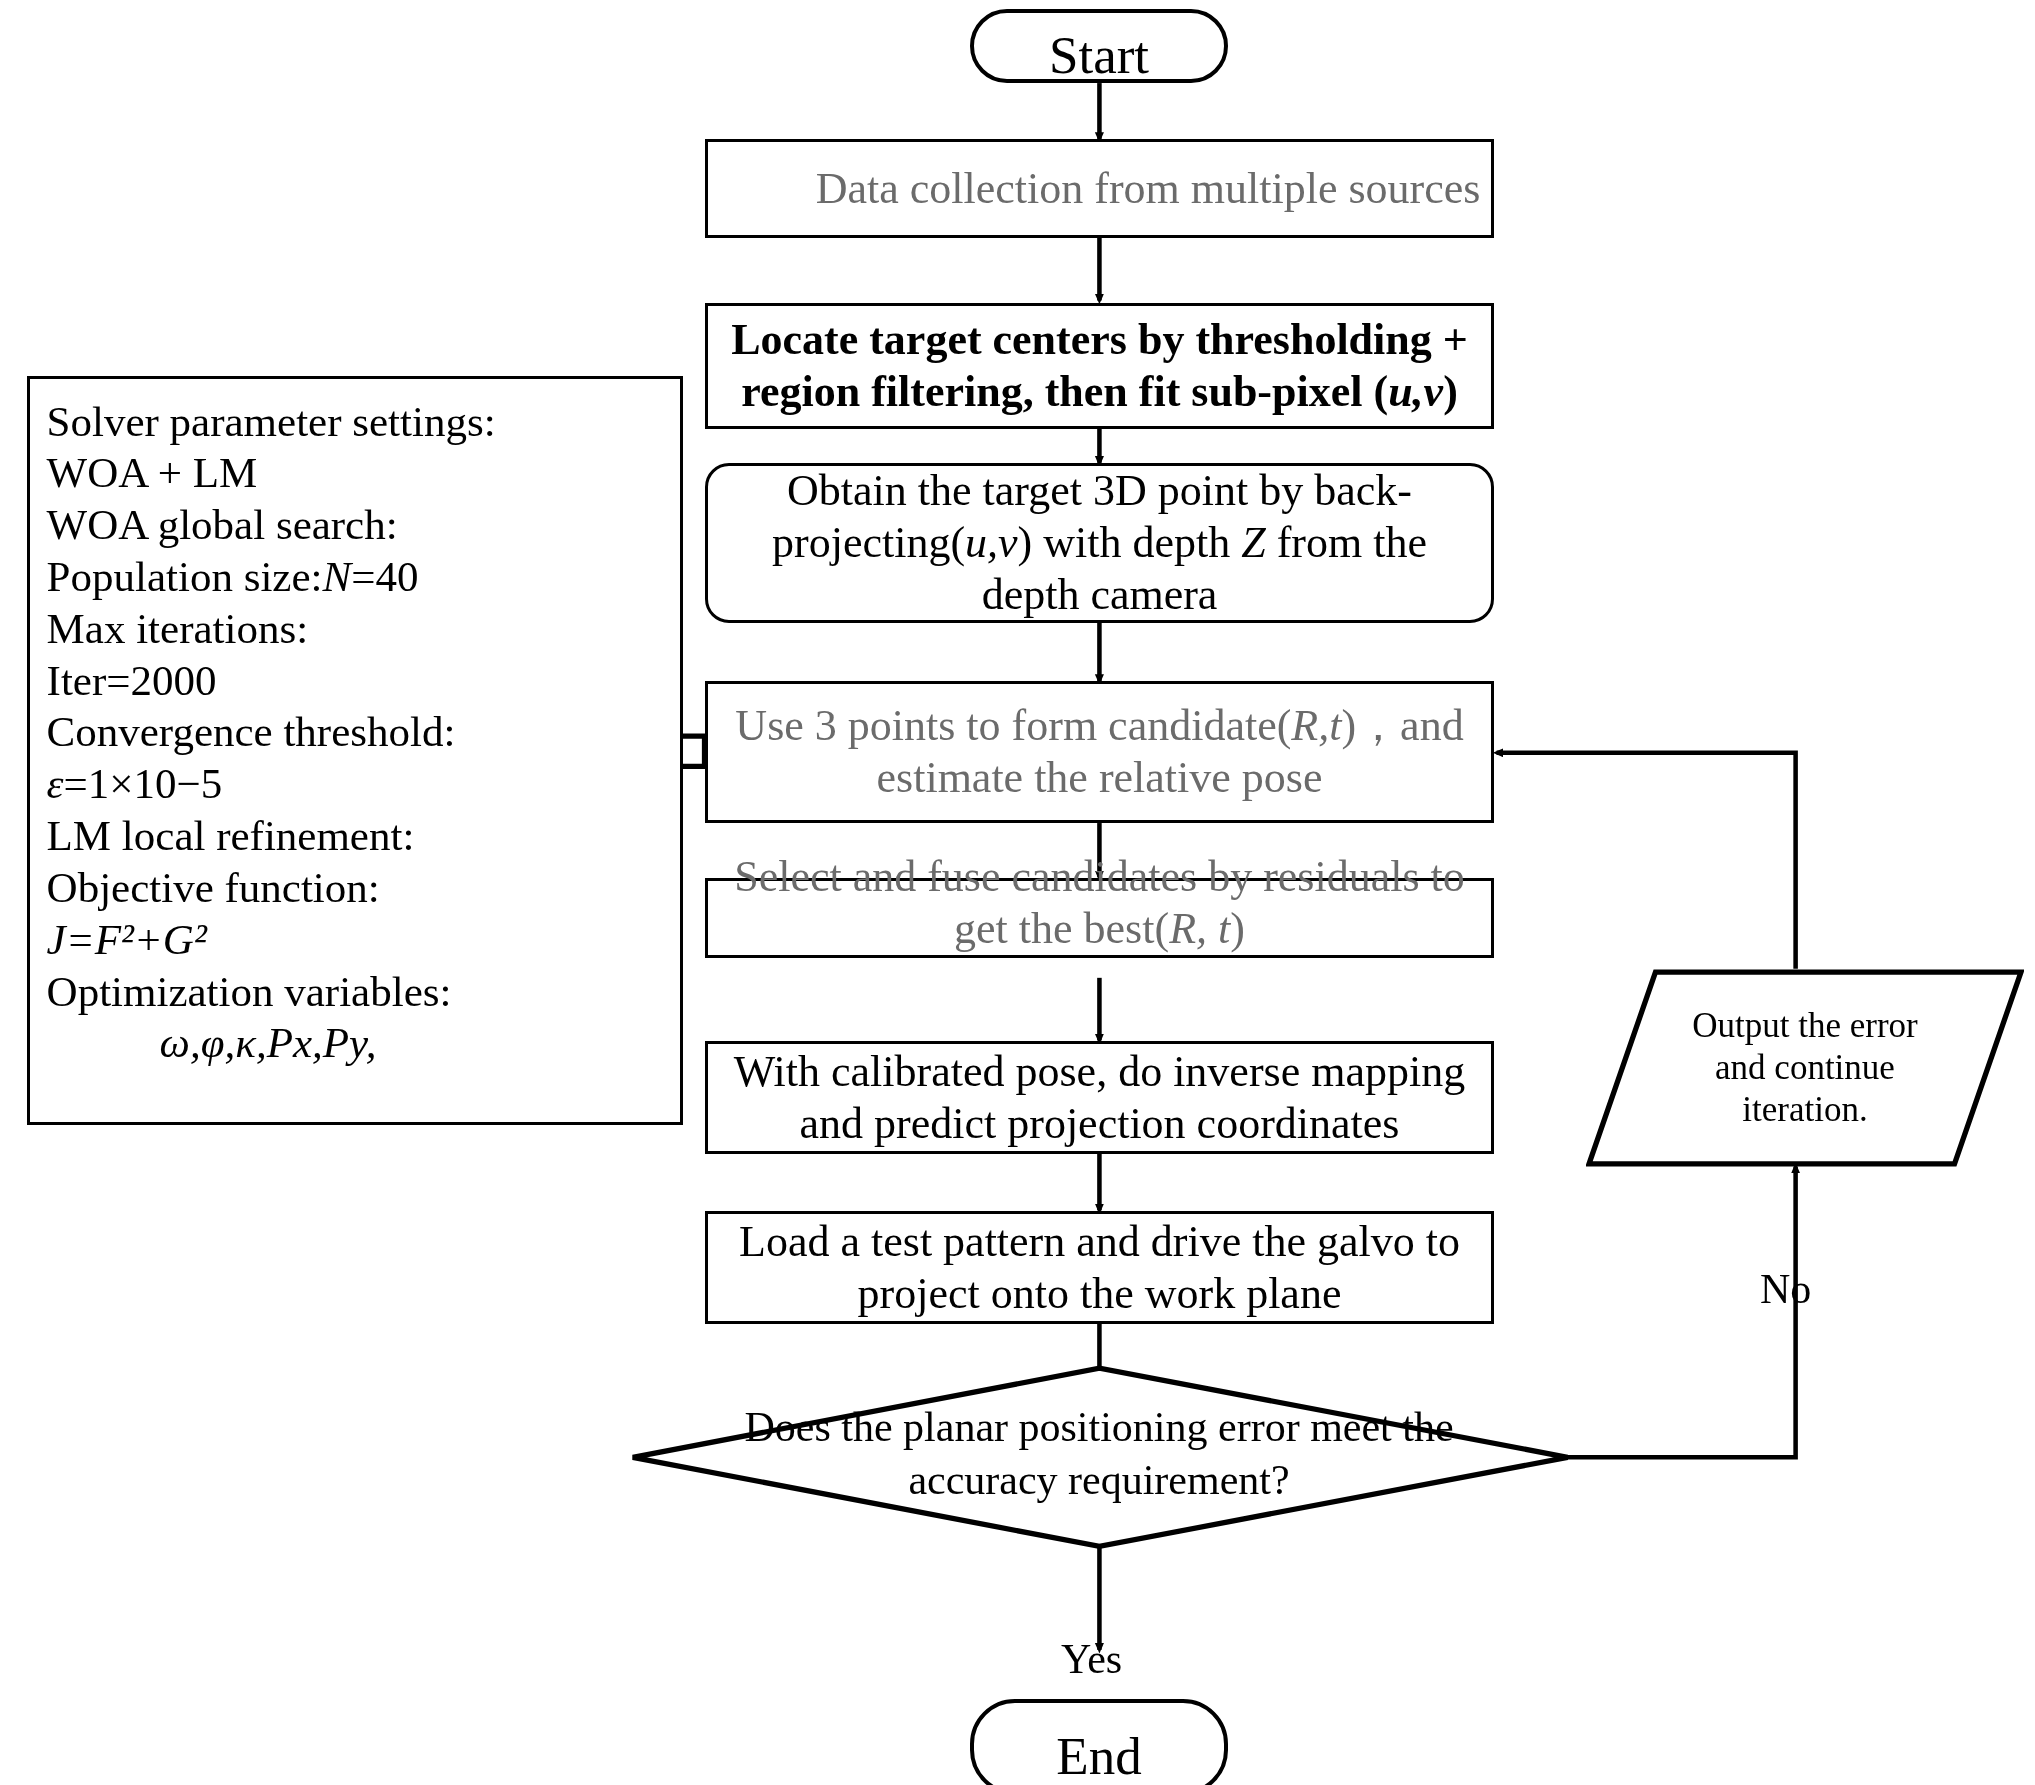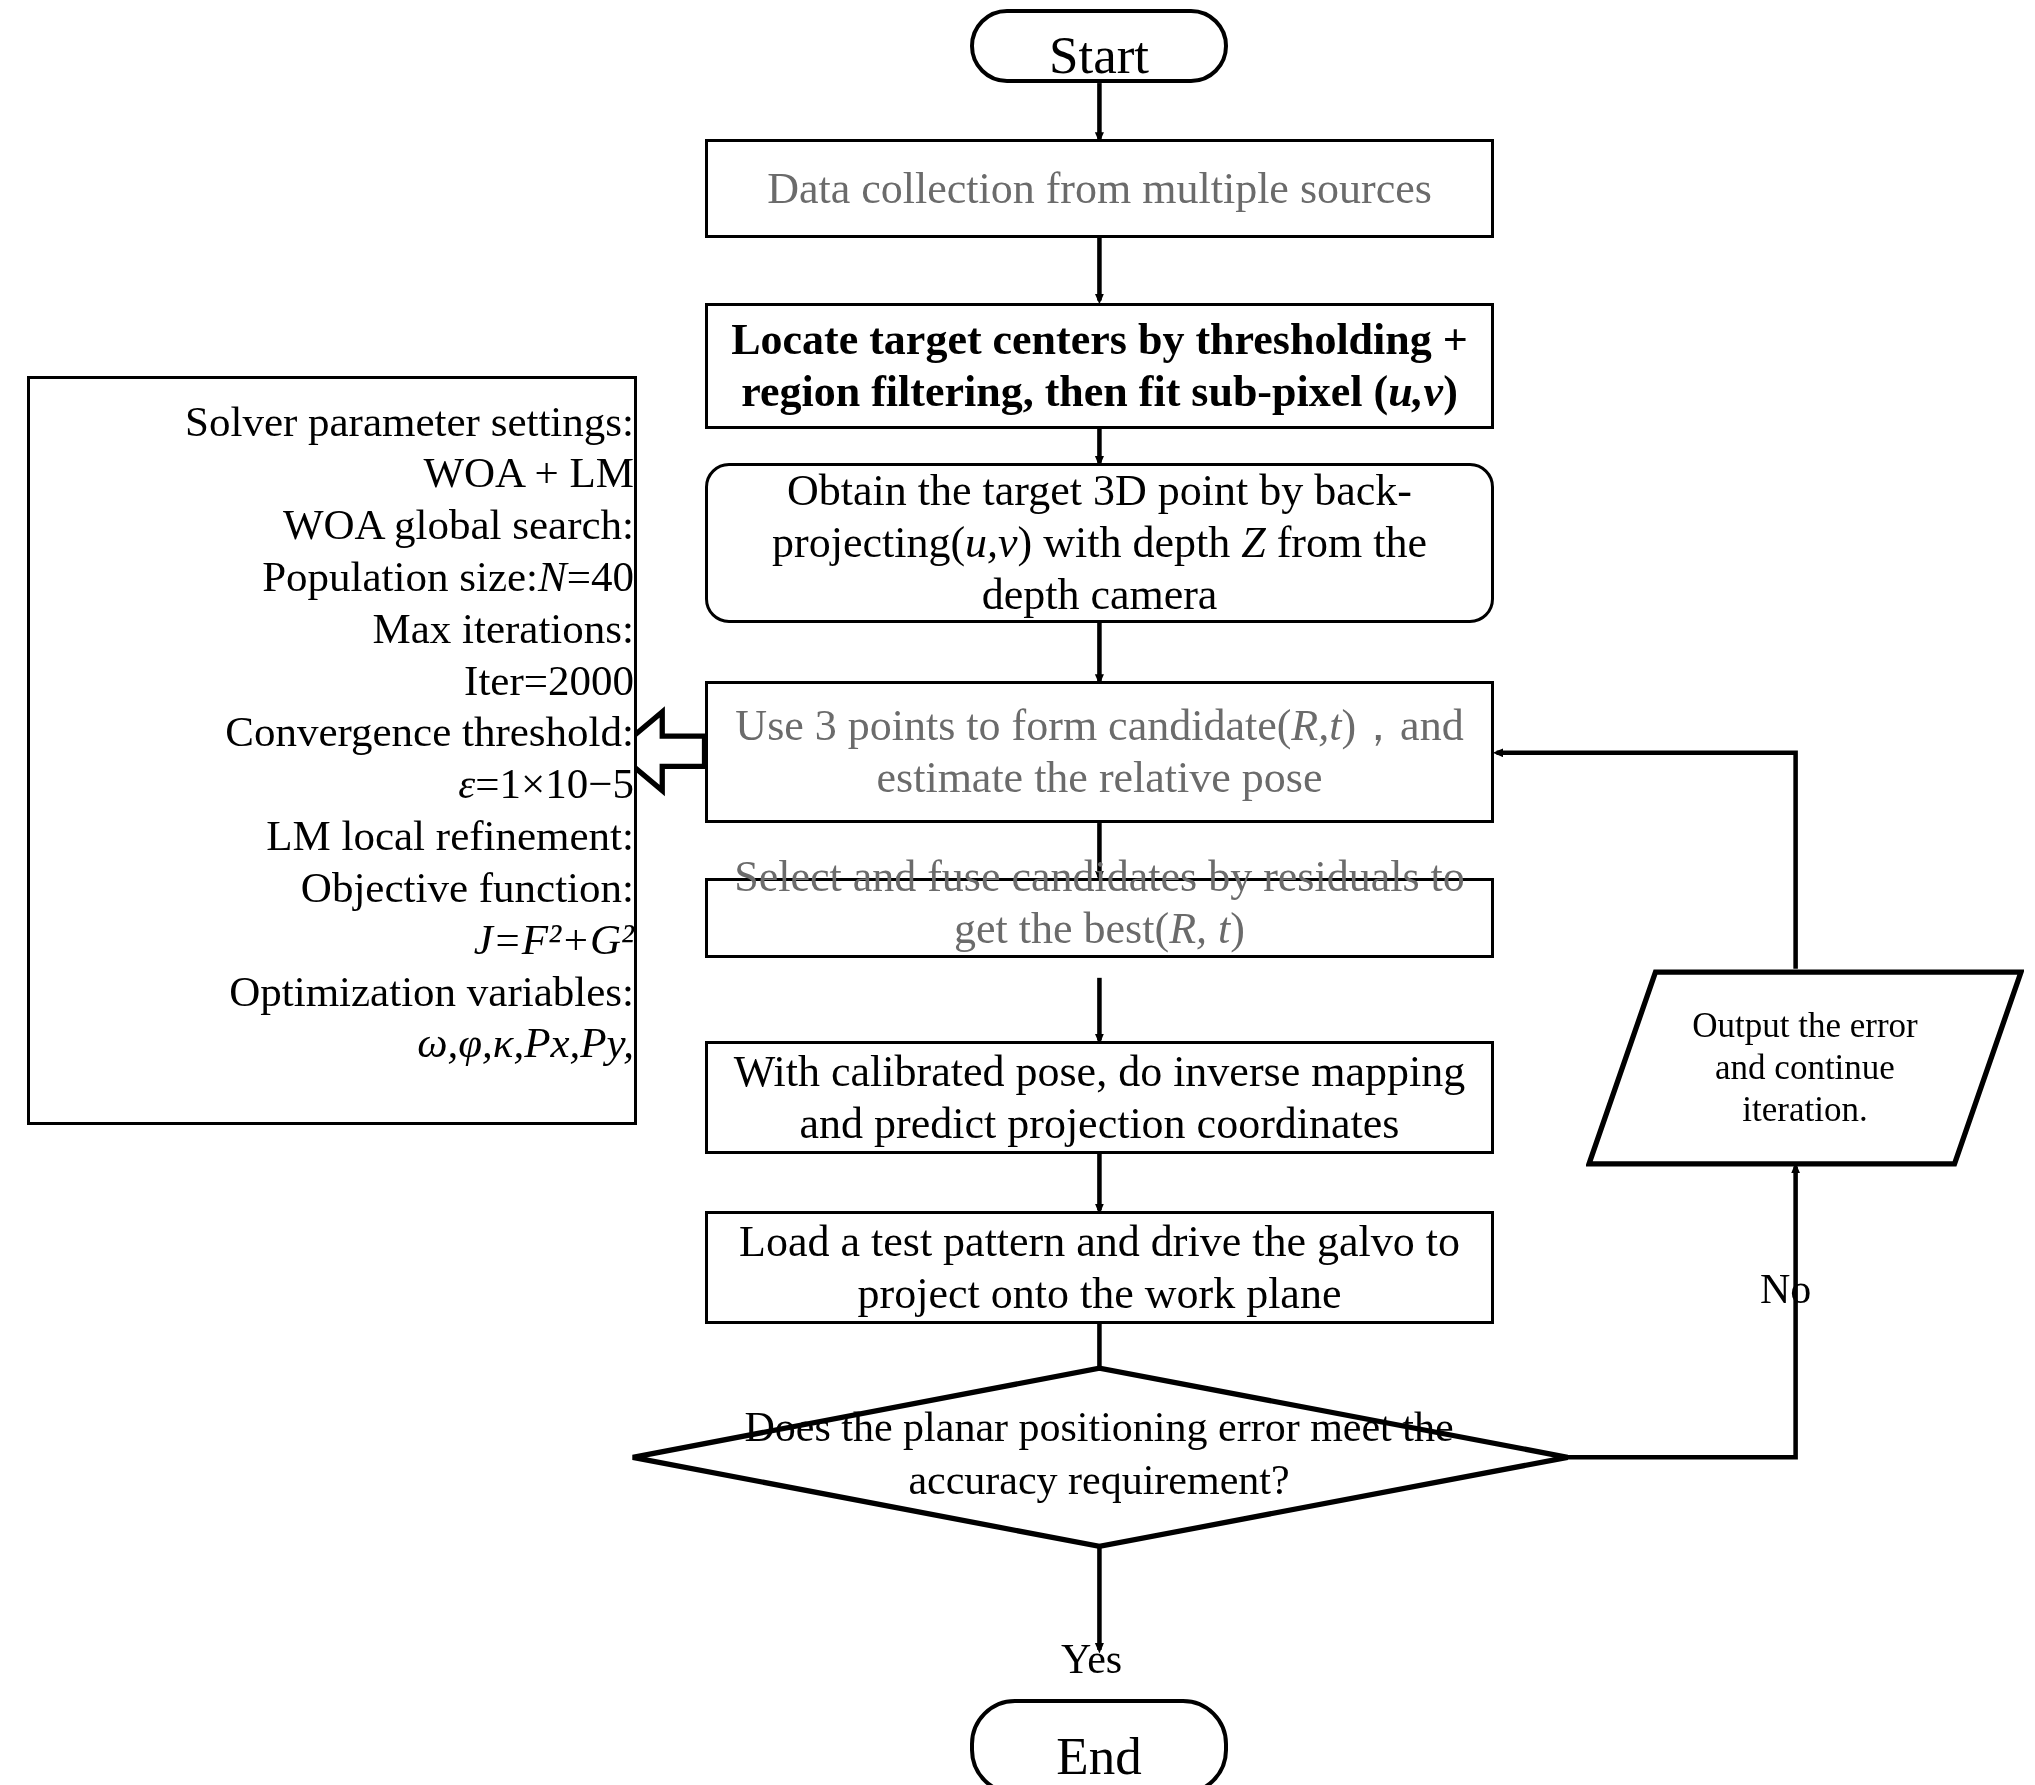--- a/index.html
+++ b/index.html
@@ -67,41 +67,41 @@
       <path d="M2075,1930 L2378,1930 L2378,1545" marker-end="url(#ah)"></path>
 
       <path d="M2378,1283 L2378,997 L1982,997" marker-end="url(#ah)"></path>
     </g>
 
     <g>
       <path d="M933,975 L877,975 L877,943 L815,995 L877,1047 L877,1015 L933,1015 Z" fill="#ffffff" stroke="#000" stroke-width="7" stroke-linejoin="miter"></path>
     </g>
   </svg>
 
-  <div class="param" style="left:27px;top:376px;width:610px;height:749px;text-align:right;">
+  <div class="param" style="left:27px;top:376px;width:656px;height:749px;">
     <span class="line">Solver parameter settings:</span>
     <span class="line">WOA + LM</span>
     <span class="line">WOA global search:</span>
     <span class="line"><span>Population size:</span><em class="it">N</em><span>=40</span></span>
     <span class="line">Max iterations:</span>
     <span class="line">Iter=2000</span>
     <span class="line">Convergence threshold:</span>
     <span class="line"><em class="it">ε</em><span>=1×10−5</span></span>
     <span class="line">LM local refinement:</span>
     <span class="line">Objective function:</span>
     <span class="line"><em class="it">J=F²+G²</em></span>
     <span class="line">Optimization variables:</span>
     <span class="line indent"><em class="it">ω,φ,κ,Px,Py,</em></span>
   </div>
 
   <div class="node term" style="left:970px;top:9px;width:258px;height:74px;">
     <span class="txt f60 black">Start</span>
   </div>
 
-  <div class="node proc" style="left:705px;top:139px;width:789px;height:99px;">
+  <div class="node proc" style="left:705px;top:139px;width:789px;height:99px;justify-content:flex-end;">
     <span class="txt f58 gray">Data collection from multiple sources</span>
   </div>
 
   <div class="node proc" style="left:705px;top:303px;width:789px;height:126px;font-weight:bold;">
     <span class="txt f58 black"><span>Locate target centers by thresholding +</span><br><span>region filtering, then fit sub-pixel (</span><em class="it">u,v</em><span>)</span></span>
   </div>
 
   <div class="node proc" style="left:705px;top:463px;width:789px;height:160px;border-radius:24px;">
     <span class="txt f58 black"><span>Obtain the target 3D point by back-</span><br><span>projecting(</span><em class="it">u,v</em><span>) with depth </span><em class="it">Z</em><span> from the</span><br><span>depth camera</span></span>
   </div>

